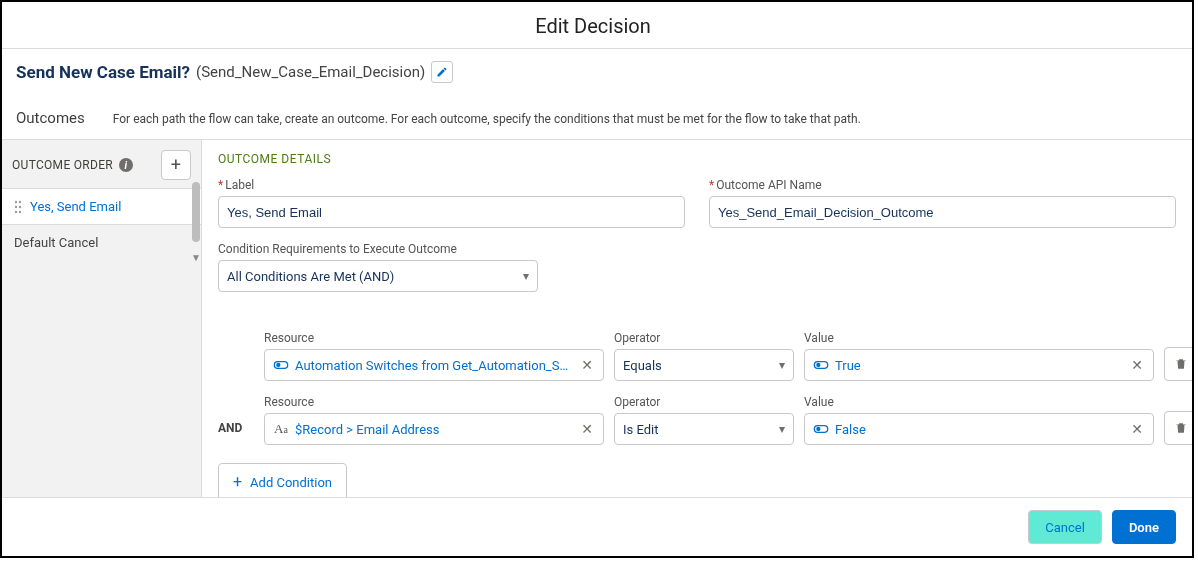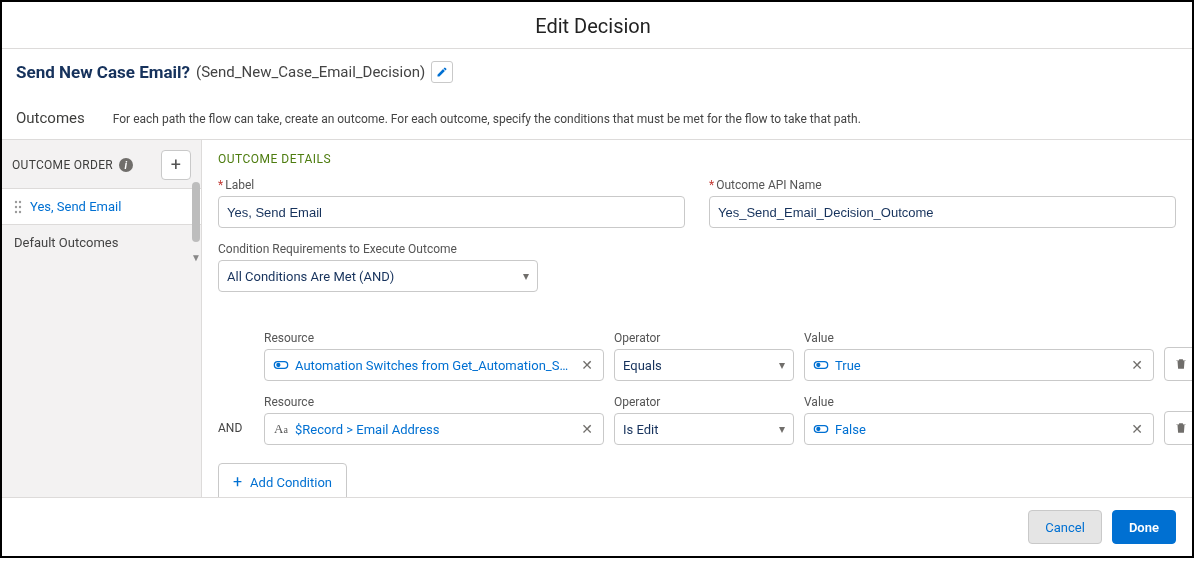--- a/index.html
+++ b/index.html
@@ -185,21 +185,21 @@
   .conditions { margin-top: 37px; }
   .cond-row {
     display: grid;
     grid-template-columns: 36px 340px 180px 350px 36px;
     gap: 10px;
     align-items: end;
     margin-bottom: 12px;
   }
   .cond-row .prefix {
     font-size: 12px;
-    font-weight: 400;
+    font-weight: 700;
     color: #444;
     align-self: center;
     padding-top: 18px;
     text-align: left;
   }
   .col { display:flex; flex-direction: column; gap:4px; }
   .col .clabel { font-size: 12px; color: #555; }
   .pillbox {
     display:flex; align-items:center; gap:6px;
     overflow:hidden; white-space:nowrap;
@@ -248,21 +248,21 @@
     gap: 10px;
   }
   .btn {
     height: 32px;
     padding: 0 16px;
     border-radius:4px;
     font-size:13px;
     cursor:pointer;
     display:inline-flex; align-items:center; justify-content:center;
   }
-  .btn.neutral { background:#e5e5e5; border:1px solid #c9c9c9; color:#0070d2; }
+  .btn.neutral { background:#5eead4; border:1px solid #c9c9c9; color:#0070d2; }
   .btn.brand   { background:#0070d2; border:1px solid #0070d2; color:#fff; font-weight:600; }
 
   .Aa {
     font-family: Georgia, serif;
     font-size: 13px;
     color: #555;
     font-weight: 400;
   }
 </style>
 </head>
@@ -310,21 +310,21 @@
                   <circle cx="2" cy="7" r="1.2"></circle>
                   <circle cx="6" cy="7" r="1.2"></circle>
                   <circle cx="2" cy="12" r="1.2"></circle>
                   <circle cx="6" cy="12" r="1.2"></circle>
                 </g>
               </svg>
           </span>
           <span>Yes, Send Email</span>
         </div>
         <div class="outcome-item default">
-          <span>Default Outcomes</span>
+          <span>Default Cancel</span>
         </div>
       </div>
       <div class="scroll-arrow up">▲</div>
       <div class="scroll-thumb"></div>
       <div class="scroll-arrow down">▼</div>
     </div>
 
     <div class="details">
       <div class="section-title">OUTCOME DETAILS</div>
 

